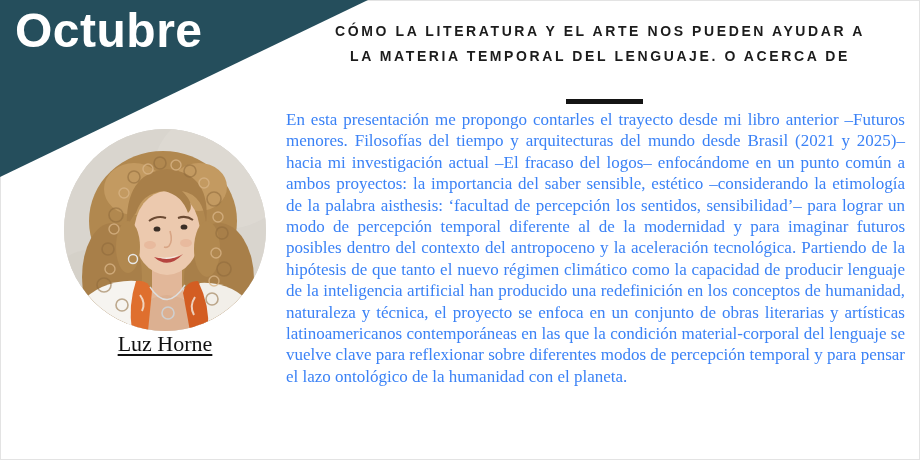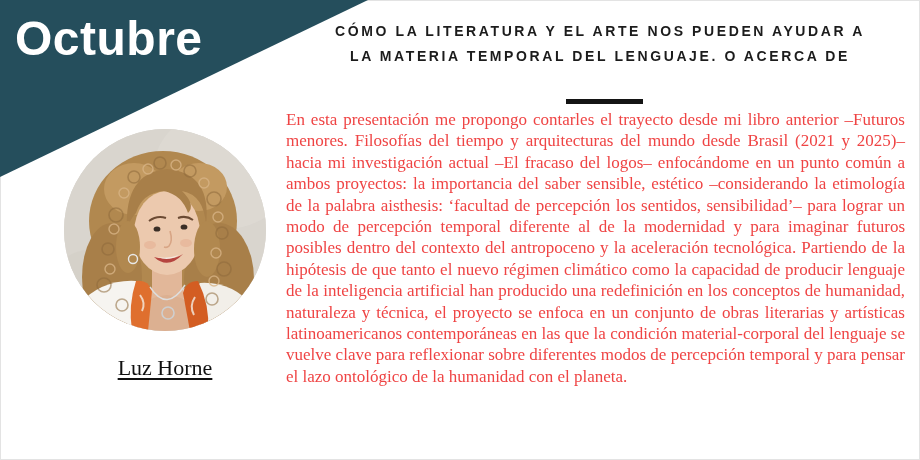--- a/index.html
+++ b/index.html
@@ -10,46 +10,46 @@
   }
   
   .banner{
     position:absolute;left:0;top:0;width:368px;height:177px;
     background:#254e5c;
     clip-path:polygon(0 0,100% 0,0 100%);
   }
   .month{
     position:absolute;left:15px;top:6px;
     font-family:"Liberation Sans",sans-serif;font-weight:700;
-    font-size:48px;line-height:1.05;color:#ffffff;letter-spacing:.5px;margin-top:8px;
+    font-size:48px;line-height:1.05;color:#ffffff;letter-spacing:.5px;
   }
   
   .title{
     position:absolute;left:290px;top:19px;width:620px;text-align:center;
     font-family:"Liberation Sans",sans-serif;font-weight:700;
     font-size:14px;line-height:25px;letter-spacing:2.6px;color:#1c1c1c;
   }
   .divider{
     position:absolute;left:566px;top:99px;width:77px;height:5px;background:#141414;
   }
   
   .photo{
     position:absolute;left:64px;top:129px;width:202px;height:202px;
     border-radius:50%;overflow:hidden;background:#d9d5ce;
   }
   .photo svg{display:block;width:100%;height:100%;}
   .speaker-name{
     position:absolute;left:64px;top:331px;width:202px;text-align:center;
-    font-family:"Liberation Serif",serif;font-size:22px;color:#111111;margin-top:24px;
+    font-family:"Liberation Serif",serif;font-size:22px;color:#111111;
   }
   .speaker-name span{text-decoration:underline;text-underline-offset:3px;}
   
   .abstract{
     position:absolute;left:286px;top:109px;width:619px;
-    font-size:17px;line-height:21.4px;color:#ef4444;
+    font-size:17px;line-height:21.4px;color:#3b82f6;
     text-align:justify;
   }
   .footer-note{
     position:absolute;left:59px;top:395px;width:848px;
     font-size:17px;line-height:22px;color:#131313;
     text-align:justify;
   }
 </style>
 </head>
 <body>

